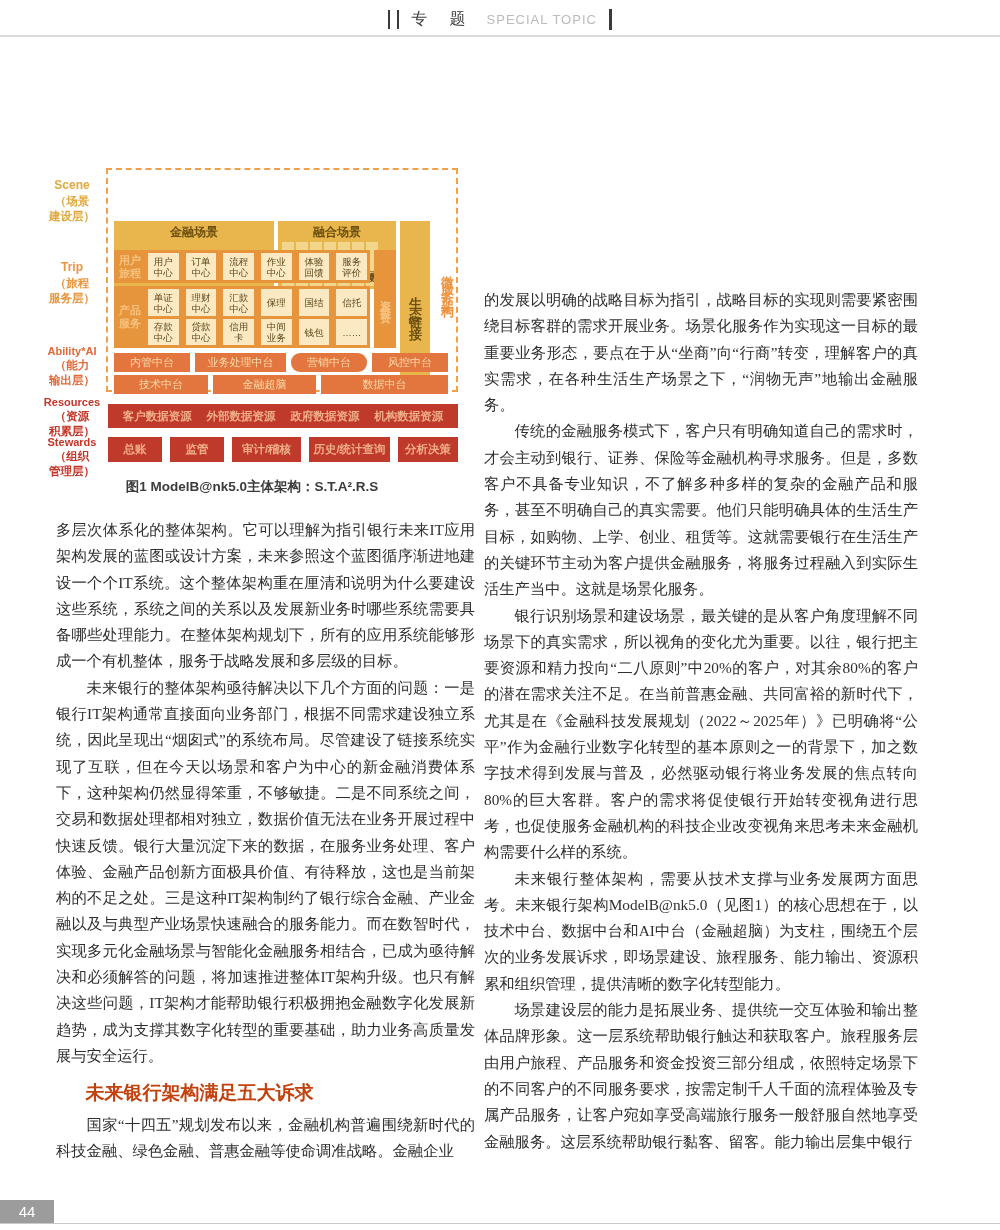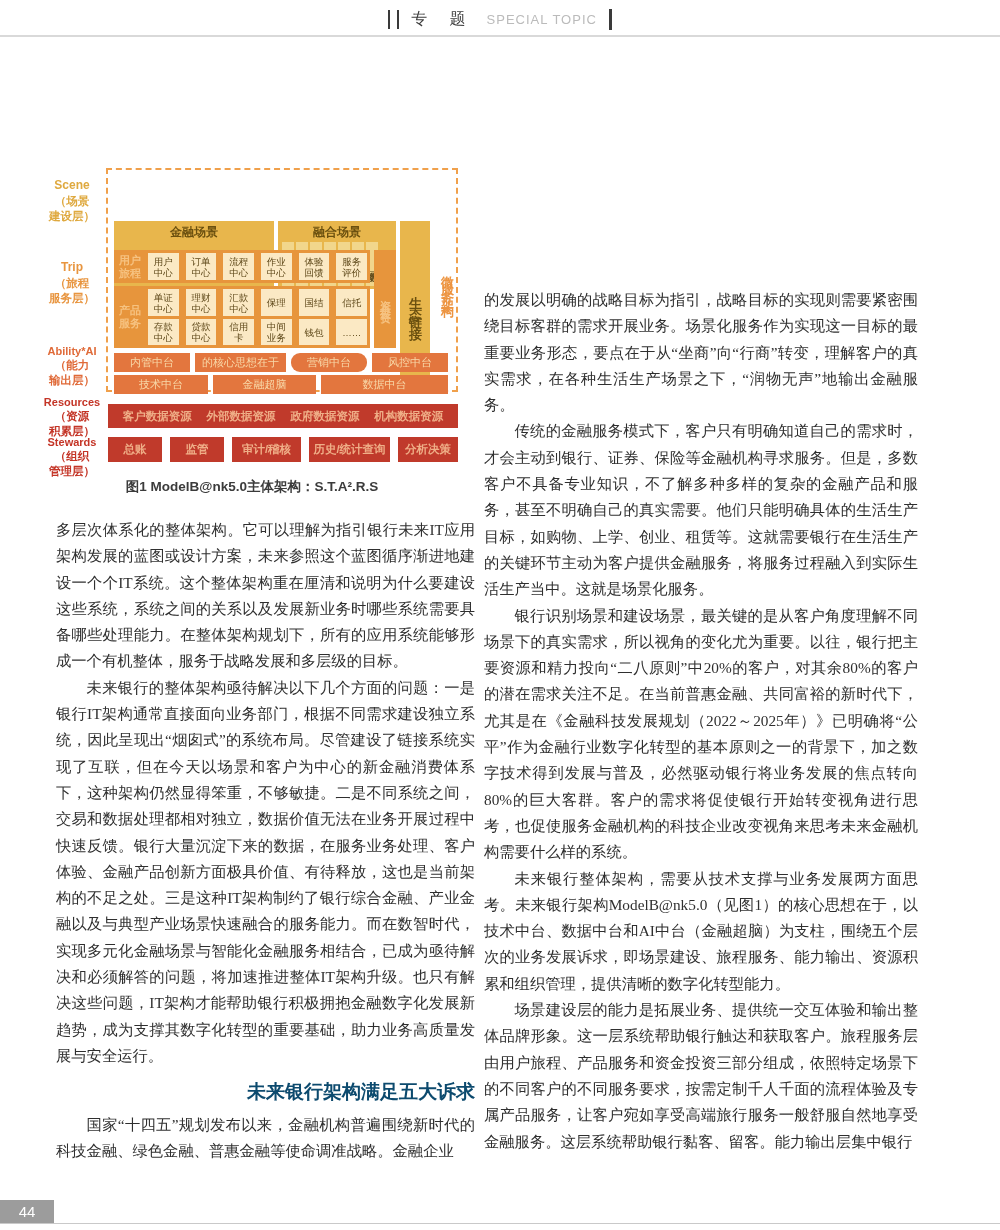--- a/index.html
+++ b/index.html
@@ -54,22 +54,22 @@
   .stw-row{position:absolute;left:68px;top:273px;width:350px;height:25px;display:flex;gap:8px;}
   .stw-box{color:#efae87;font-size:11.5px;font-weight:bold;text-align:center;line-height:25px;}
   .fig-caption{position:absolute;left:0;top:314px;width:100%;text-align:center;
                font-size:13.5px;font-weight:bold;color:#3b3b3b;}
   
   .col{position:absolute;text-align:justify;font-size:15.3px;line-height:26.3px;color:#2f2f2f;}
   .col p{margin:0;}
   .col p.ind{text-indent:2em;}
   .left-col{left:56px;top:517px;width:419px;}
   .right-col{left:484px;top:287px;width:434px;}
-  .sec-heading{margin:11px 0 5px 0;font-size:19px;font-weight:bold;color:#0c4a6e;
-               text-indent:1.55em;text-align:right;font-family:Liberation Mono, monospace;}
+  .sec-heading{margin:11px 0 5px 0;font-size:19px;font-weight:bold;color:#c2410c;
+               text-indent:1.55em;text-align:left;}
   
   .page-num{position:absolute;left:0;top:1200px;width:54px;height:23px;background:#9c9c9c;
             color:#ffffff;font-family:"Liberation Sans","DejaVu Sans",sans-serif;
             font-size:15px;text-align:center;line-height:23px;}
   .bottom-line{position:absolute;left:0;top:1223px;width:100%;height:1px;background:#c9c9c9;}
 </style>
 </head>
 <body>
 
 <div class="page">
@@ -165,21 +165,21 @@
           <div class="cream-box">中间业务</div>
           <div class="cream-box">钱包</div>
           <div class="cream-box">……</div>
         </div>
       </div>
 
       <div class="blk orange vtext cap" style="left:266px;top:80px;width:22px;height:98px;">资金投资</div>
 
       <div class="ability-row" style="left:6px;top:183px;right:8px;">
         <div class="ability-box" style="flex:1;">内管中台</div>
-        <div class="ability-box" style="flex:1.2;">的核心思想在于</div>
+        <div class="ability-box" style="flex:1.2;">业务处理中台</div>
         <div class="ability-box" style="flex:1;border-radius:9px;">营销中台</div>
         <div class="ability-box" style="flex:1;">风控中台</div>
       </div>
       <div class="ability-row" style="left:6px;top:205px;right:8px;">
         <div class="ability-box" style="flex:1;">技术中台</div>
         <div class="ability-box" style="flex:1.1;">金融超脑</div>
         <div class="ability-box" style="flex:1.35;">数据中台</div>
       </div>
     </div>
 

